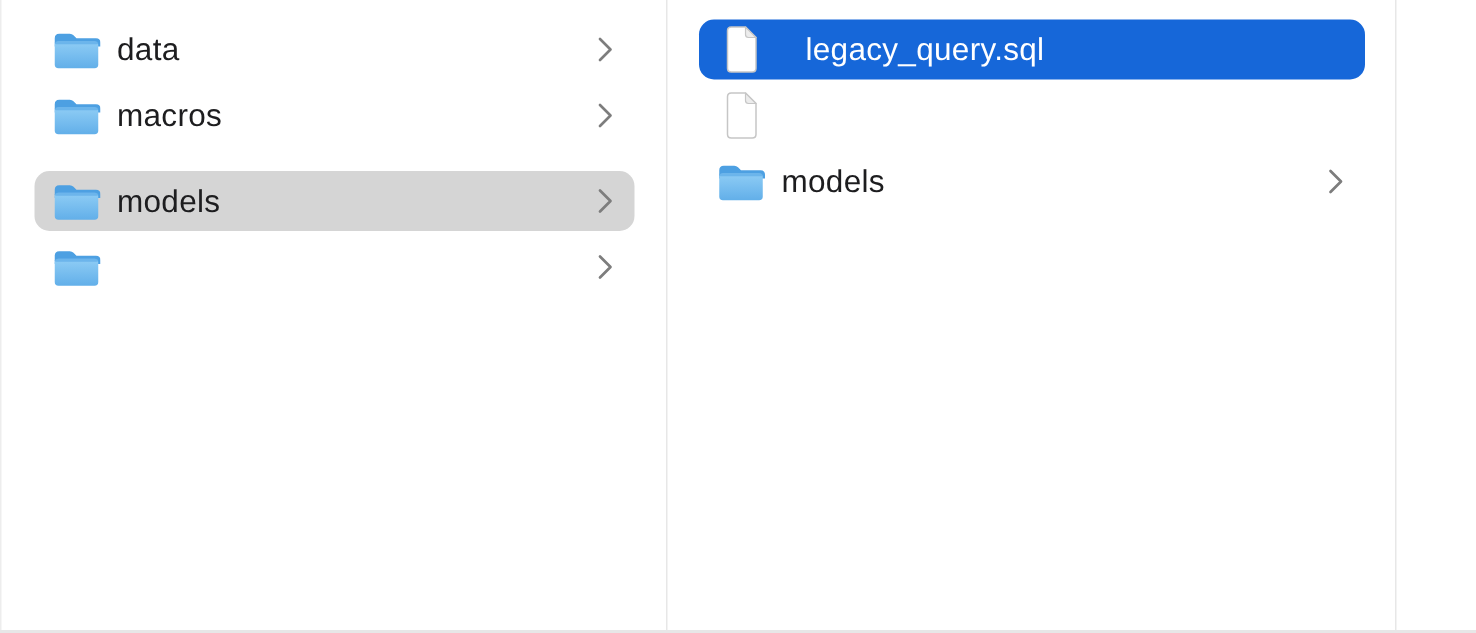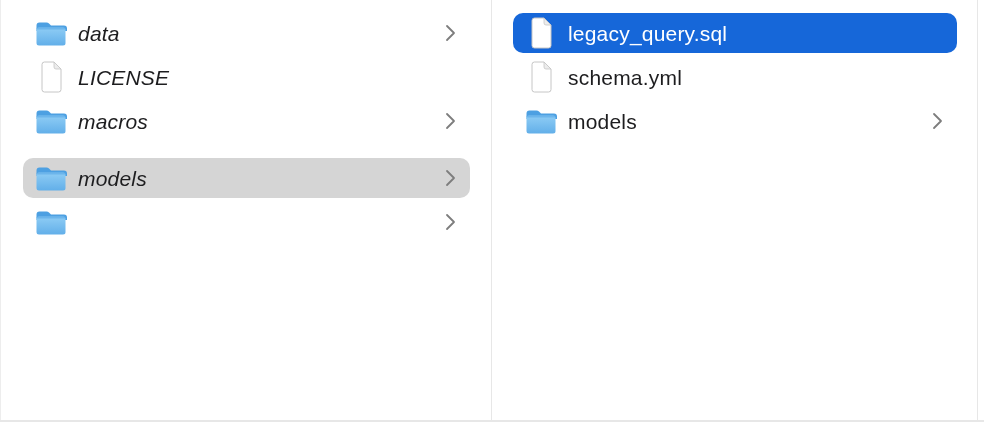--- a/index.html
+++ b/index.html
@@ -18,41 +18,40 @@
     font-family:"Liberation Sans","DejaVu Sans",sans-serif;
     color:var(--text);
     display:flex;align-items:stretch;
   }
   .col{
     box-sizing:border-box;
     padding-top:13px;
     position:relative;
   }
   .col-1{
-    width:492px;
+    width:445px;
     border-left:1px solid #ededed;
     border-right:1.5px solid var(--divider);
-    font-style:italic;
   }
   .col-2{
     width:486px;
     border-right:1.5px solid var(--divider);
   }
   .col-spacer{flex:1;background:#ffffff;}
   .row{
     height:40px;
     margin:0 21px 4px 22px;
     border-radius:10px;
     display:flex;align-items:center;
     padding:0 14px 0 12px;
     cursor:default;
   }
   .col-2 .row{margin:0 20px 4px 21px;}
   .row.sel-inactive{background:var(--selection-gray);margin-top:17px;}
-  .row.sel-active{background:var(--selection-blue);}
+  .row.sel-active{background:var(--selection-blue);gap:16px;}
   .row.sel-active .label{color:var(--selected-text);}
   .icon{
     width:32px;height:36px;flex:0 0 32px;
     display:flex;align-items:center;justify-content:center;
     margin-right:11px;
   }
   .label{
     font-size:21px;
     line-height:1;
     white-space:nowrap;
@@ -92,126 +91,110 @@
     </span>
     <span class="label">data</span>
     <span class="chevron" style="visibility: visible;">
       <svg width="11" height="18" viewBox="0 0 11 18">
         <path d="M2 2 l7 7 -7 7" fill="none" stroke="#7d7d7d" stroke-width="1.8" stroke-linecap="round" stroke-linejoin="round"></path>
       </svg>
     </span>
   </div>
         <div class="row">
     <span class="icon">
+      <svg class="icon-folder" width="32" height="27" viewBox="0 0 64 54">
+        <defs>
+          <linearGradient id="folderGrad" x1="0" y1="0" x2="0" y2="1">
+            <stop offset="0" stop-color="#8fcdf5"></stop>
+            <stop offset="1" stop-color="#62afe9"></stop>
+          </linearGradient>
+        </defs>
+        <path d="M3 11 q0 -6 6 -6 h14 q3 0 5 2 l4 4 h26 q6 0 6 6 v5 H3 z" fill="#4da0e2"></path>
+        <rect x="3" y="15" width="58" height="36" rx="5" fill="url(#folderGrad)"></rect>
+        <rect x="3" y="15" width="58" height="4" rx="2" fill="#5aa9e6" opacity="0.65"></rect>
+      </svg>
+
+    </span>
+    <span class="label">macros</span>
+    <span class="chevron" style="visibility: visible;">
+      <svg width="11" height="18" viewBox="0 0 11 18">
+        <path d="M2 2 l7 7 -7 7" fill="none" stroke="#7d7d7d" stroke-width="1.8" stroke-linecap="round" stroke-linejoin="round"></path>
+      </svg>
+    </span>
+  </div>
+        <div class="row sel-inactive">
+    <span class="icon">
+      <svg class="icon-folder" width="32" height="27" viewBox="0 0 64 54">
+        <defs>
+          <linearGradient id="folderGrad" x1="0" y1="0" x2="0" y2="1">
+            <stop offset="0" stop-color="#8fcdf5"></stop>
+            <stop offset="1" stop-color="#62afe9"></stop>
+          </linearGradient>
+        </defs>
+        <path d="M3 11 q0 -6 6 -6 h14 q3 0 5 2 l4 4 h26 q6 0 6 6 v5 H3 z" fill="#4da0e2"></path>
+        <rect x="3" y="15" width="58" height="36" rx="5" fill="url(#folderGrad)"></rect>
+        <rect x="3" y="15" width="58" height="4" rx="2" fill="#5aa9e6" opacity="0.65"></rect>
+      </svg>
+
+    </span>
+    <span class="label">models</span>
+    <span class="chevron" style="visibility: visible;">
+      <svg width="11" height="18" viewBox="0 0 11 18">
+        <path d="M2 2 l7 7 -7 7" fill="none" stroke="#7d7d7d" stroke-width="1.8" stroke-linecap="round" stroke-linejoin="round"></path>
+      </svg>
+    </span>
+  </div>
+        <div class="row">
+    <span class="icon">
+      <svg class="icon-folder" width="32" height="27" viewBox="0 0 64 54">
+        <defs>
+          <linearGradient id="folderGrad" x1="0" y1="0" x2="0" y2="1">
+            <stop offset="0" stop-color="#8fcdf5"></stop>
+            <stop offset="1" stop-color="#62afe9"></stop>
+          </linearGradient>
+        </defs>
+        <path d="M3 11 q0 -6 6 -6 h14 q3 0 5 2 l4 4 h26 q6 0 6 6 v5 H3 z" fill="#4da0e2"></path>
+        <rect x="3" y="15" width="58" height="36" rx="5" fill="url(#folderGrad)"></rect>
+        <rect x="3" y="15" width="58" height="4" rx="2" fill="#5aa9e6" opacity="0.65"></rect>
+      </svg>
+
+    </span>
+    <span class="chevron" style="visibility: visible;">
+      <svg width="11" height="18" viewBox="0 0 11 18">
+        <path d="M2 2 l7 7 -7 7" fill="none" stroke="#7d7d7d" stroke-width="1.8" stroke-linecap="round" stroke-linejoin="round"></path>
+      </svg>
+    </span>
+  </div>
+      </div>
+  </div>
+  <div class="col col-2">
+    <div class="rows">
+        <div class="row sel-active">
+    <span class="icon">
 
       <svg class="icon-file" width="26" height="32" viewBox="0 0 52 64">
         <path d="M8 7 q0 -5 5 -5 h19 l14 14 v41 q0 5 -5 5 H13 q-5 0 -5 -5 z" fill="#ffffff" stroke="#c6c6c6" stroke-width="2" stroke-linejoin="round"></path>
         <path d="M32 2 l14 14 h-10 q-4 0 -4 -4 z" fill="#ececec" stroke="#c6c6c6" stroke-width="1.6" stroke-linejoin="round"></path>
       </svg>
     </span>
-    <span class="label">LICENSE</span>
+    <span class="label">legacy_query.sql</span>
     <span class="chevron" style="visibility: hidden;">
       <svg width="11" height="18" viewBox="0 0 11 18">
         <path d="M2 2 l7 7 -7 7" fill="none" stroke="#7d7d7d" stroke-width="1.8" stroke-linecap="round" stroke-linejoin="round"></path>
       </svg>
     </span>
   </div>
         <div class="row">
-    <span class="icon">
-      <svg class="icon-folder" width="32" height="27" viewBox="0 0 64 54">
-        <defs>
-          <linearGradient id="folderGrad" x1="0" y1="0" x2="0" y2="1">
-            <stop offset="0" stop-color="#8fcdf5"></stop>
-            <stop offset="1" stop-color="#62afe9"></stop>
-          </linearGradient>
-        </defs>
-        <path d="M3 11 q0 -6 6 -6 h14 q3 0 5 2 l4 4 h26 q6 0 6 6 v5 H3 z" fill="#4da0e2"></path>
-        <rect x="3" y="15" width="58" height="36" rx="5" fill="url(#folderGrad)"></rect>
-        <rect x="3" y="15" width="58" height="4" rx="2" fill="#5aa9e6" opacity="0.65"></rect>
-      </svg>
-
-    </span>
-    <span class="label">macros</span>
-    <span class="chevron" style="visibility: visible;">
-      <svg width="11" height="18" viewBox="0 0 11 18">
-        <path d="M2 2 l7 7 -7 7" fill="none" stroke="#7d7d7d" stroke-width="1.8" stroke-linecap="round" stroke-linejoin="round"></path>
-      </svg>
-    </span>
-  </div>
-        <div class="row sel-inactive">
-    <span class="icon">
-      <svg class="icon-folder" width="32" height="27" viewBox="0 0 64 54">
-        <defs>
-          <linearGradient id="folderGrad" x1="0" y1="0" x2="0" y2="1">
-            <stop offset="0" stop-color="#8fcdf5"></stop>
-            <stop offset="1" stop-color="#62afe9"></stop>
-          </linearGradient>
-        </defs>
-        <path d="M3 11 q0 -6 6 -6 h14 q3 0 5 2 l4 4 h26 q6 0 6 6 v5 H3 z" fill="#4da0e2"></path>
-        <rect x="3" y="15" width="58" height="36" rx="5" fill="url(#folderGrad)"></rect>
-        <rect x="3" y="15" width="58" height="4" rx="2" fill="#5aa9e6" opacity="0.65"></rect>
-      </svg>
-
-    </span>
-    <span class="label">models</span>
-    <span class="chevron" style="visibility: visible;">
-      <svg width="11" height="18" viewBox="0 0 11 18">
-        <path d="M2 2 l7 7 -7 7" fill="none" stroke="#7d7d7d" stroke-width="1.8" stroke-linecap="round" stroke-linejoin="round"></path>
-      </svg>
-    </span>
-  </div>
-        <div class="row">
-    <span class="icon">
-      <svg class="icon-folder" width="32" height="27" viewBox="0 0 64 54">
-        <defs>
-          <linearGradient id="folderGrad" x1="0" y1="0" x2="0" y2="1">
-            <stop offset="0" stop-color="#8fcdf5"></stop>
-            <stop offset="1" stop-color="#62afe9"></stop>
-          </linearGradient>
-        </defs>
-        <path d="M3 11 q0 -6 6 -6 h14 q3 0 5 2 l4 4 h26 q6 0 6 6 v5 H3 z" fill="#4da0e2"></path>
-        <rect x="3" y="15" width="58" height="36" rx="5" fill="url(#folderGrad)"></rect>
-        <rect x="3" y="15" width="58" height="4" rx="2" fill="#5aa9e6" opacity="0.65"></rect>
-      </svg>
-
-    </span>
-    <span class="chevron" style="visibility: visible;">
-      <svg width="11" height="18" viewBox="0 0 11 18">
-        <path d="M2 2 l7 7 -7 7" fill="none" stroke="#7d7d7d" stroke-width="1.8" stroke-linecap="round" stroke-linejoin="round"></path>
-      </svg>
-    </span>
-  </div>
-      </div>
-  </div>
-  <div class="col col-2">
-    <div class="rows">
-        <div class="row sel-active">
     <span class="icon">
 
       <svg class="icon-file" width="26" height="32" viewBox="0 0 52 64">
         <path d="M8 7 q0 -5 5 -5 h19 l14 14 v41 q0 5 -5 5 H13 q-5 0 -5 -5 z" fill="#ffffff" stroke="#c6c6c6" stroke-width="2" stroke-linejoin="round"></path>
         <path d="M32 2 l14 14 h-10 q-4 0 -4 -4 z" fill="#ececec" stroke="#c6c6c6" stroke-width="1.6" stroke-linejoin="round"></path>
       </svg>
     </span>
-    <span class="label">legacy_query.sql</span>
-    <span class="chevron" style="visibility: hidden;">
-      <svg width="11" height="18" viewBox="0 0 11 18">
-        <path d="M2 2 l7 7 -7 7" fill="none" stroke="#7d7d7d" stroke-width="1.8" stroke-linecap="round" stroke-linejoin="round"></path>
-      </svg>
-    </span>
-  </div>
-        <div class="row">
-    <span class="icon">
-
-      <svg class="icon-file" width="26" height="32" viewBox="0 0 52 64">
-        <path d="M8 7 q0 -5 5 -5 h19 l14 14 v41 q0 5 -5 5 H13 q-5 0 -5 -5 z" fill="#ffffff" stroke="#c6c6c6" stroke-width="2" stroke-linejoin="round"></path>
-        <path d="M32 2 l14 14 h-10 q-4 0 -4 -4 z" fill="#ececec" stroke="#c6c6c6" stroke-width="1.6" stroke-linejoin="round"></path>
-      </svg>
-    </span>
-    <span class="label">schema.yml</span>
     <span class="chevron" style="visibility: hidden;">
       <svg width="11" height="18" viewBox="0 0 11 18">
         <path d="M2 2 l7 7 -7 7" fill="none" stroke="#7d7d7d" stroke-width="1.8" stroke-linecap="round" stroke-linejoin="round"></path>
       </svg>
     </span>
   </div>
         <div class="row">
     <span class="icon">
       <svg class="icon-folder" width="32" height="27" viewBox="0 0 64 54">
         <defs>

